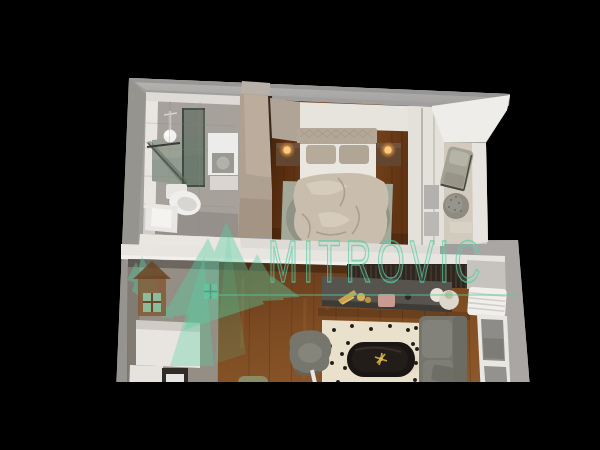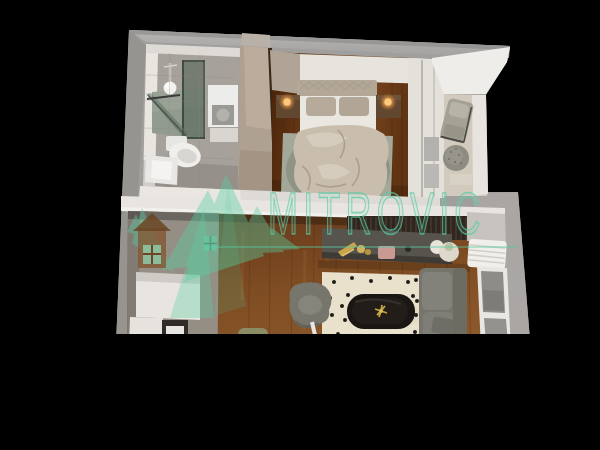--- a/index.html
+++ b/index.html
@@ -1,17 +1,17 @@
 <!DOCTYPE html>
 <html><head>
 <meta charset="utf-8">
 <style>
   html,body{margin:0;padding:0;background:#000;}
   #stage{position:relative;width:600px;height:334px;background:#000;overflow:hidden;
-         font-family:"Liberation Sans", sans-serif;}
+         font-family:"Liberation Sans", sans-serif;margin-top:48px;}
   svg{display:block;}
 </style>
 </head>
 <body>
 <div id="stage">
 <svg width="600" height="450" viewBox="0 0 600 450" xmlns="http://www.w3.org/2000/svg">
 <defs>
   <linearGradient id="woodLiving" x1="0" y1="0" x2="0.35" y2="1">
     <stop offset="0" stop-color="#60351b"></stop>
     <stop offset="0.45" stop-color="#7e4c22"></stop>

